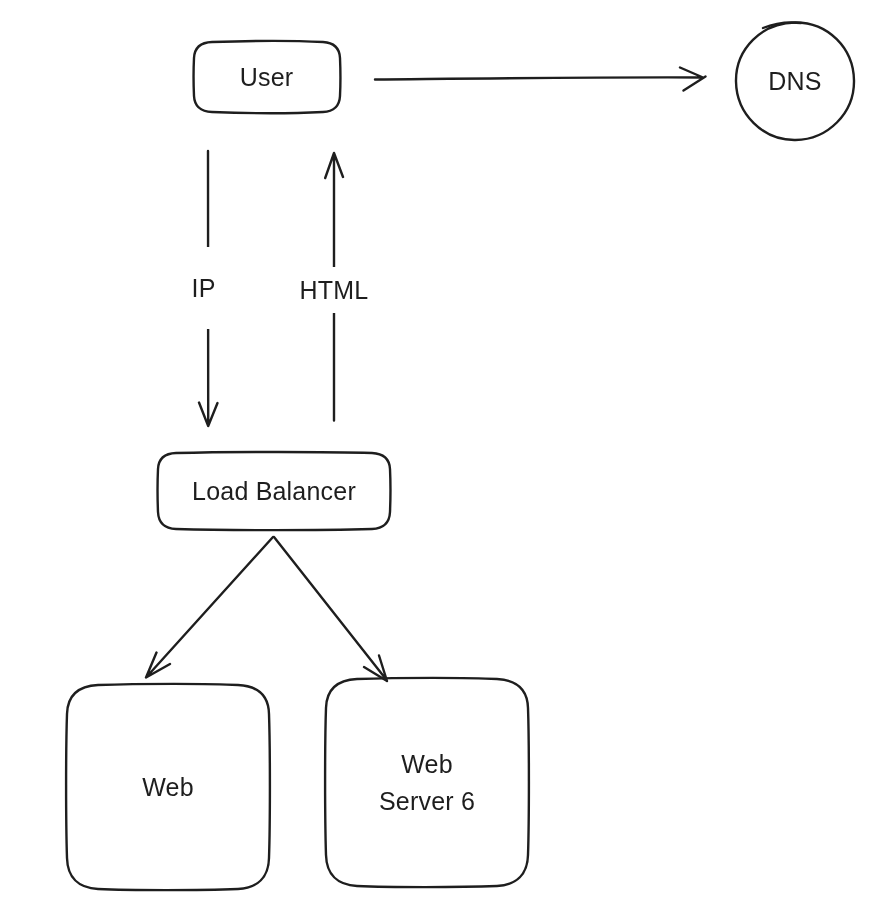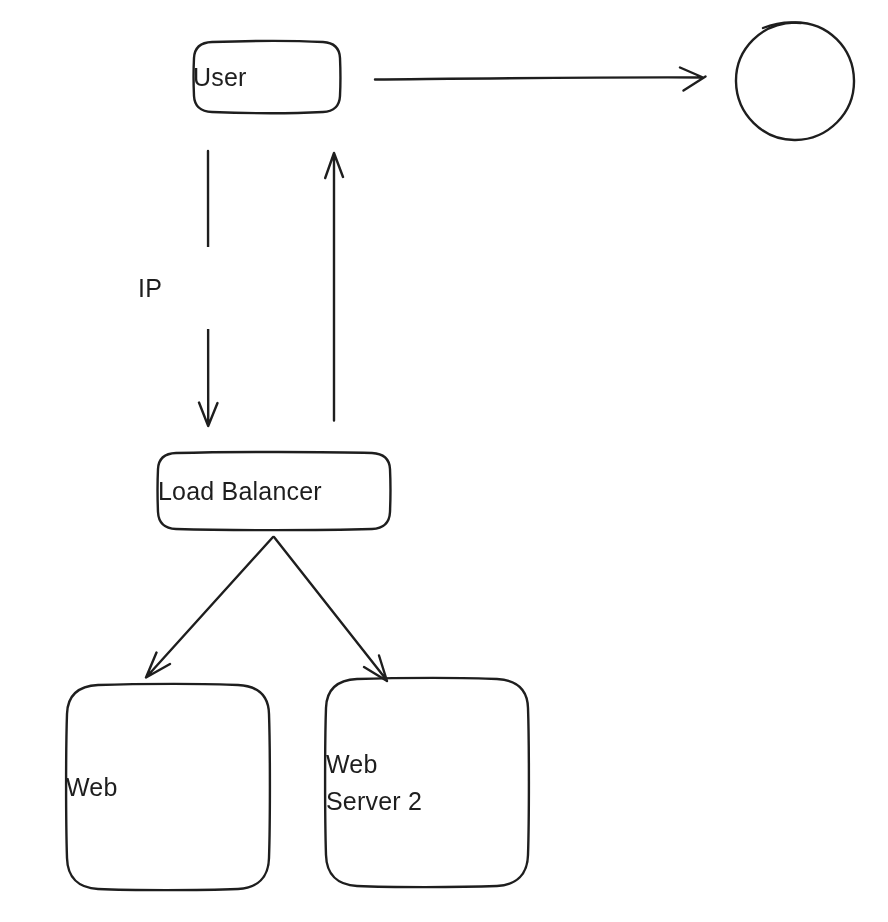--- a/index.html
+++ b/index.html
@@ -18,21 +18,21 @@
   }
   .canvas svg {
     position: absolute;
     left: 0;
     top: 0;
   }
   .node-label, .edge-label {
     position: absolute;
     display: flex;
     flex-direction: column;
-    align-items: flex-start;
+    align-items: center;
     justify-content: center;
     font-size: 25px;
     line-height: 37px;
     text-align: center;
     color: #1e1e1e;
     letter-spacing: 0.2px;
   }
   .edge-label {
     background: #ffffff;
   }
@@ -107,32 +107,38 @@
       <path d="M 274 537 L 386.6 680
                M 387 681 L 379 655.5
                M 387 681 L 364 667"></path>
     </g>
   </svg>
 
   <div class="node-label" style="left:193px; top:41px; width:147px; height:72px;">
     <span>User</span>
   </div>
 
+  <div class="node-label" style="left:736px; top:22px; width:118px; height:118px;">
+    <span>DNS</span>
+  </div>
 
   <div class="node-label" style="left:158px; top:452px; width:232px; height:78px;">
     <span>Load Balancer</span>
   </div>
 
   <div class="node-label" style="left:66px; top:684px; width:204px; height:206px;">
     <span>Web</span>
   </div>
 
   <div class="node-label" style="left:326px; top:678px; width:202px; height:209px;">
     <span>Web</span>
-    <span>Server 2</span>
+    <span>Server 6</span>
   </div>
 
-  <div class="edge-label" style="left:138px; top:247px; width:115px; height:82px;">
+  <div class="edge-label" style="left:146px; top:247px; width:115px; height:82px;">
     <span>IP</span>
   </div>
 
+  <div class="edge-label" style="left:291px; top:267px; width:86px; height:46px;">
+    <span>HTML</span>
+  </div>
 
 </div>
 
 </body></html>

